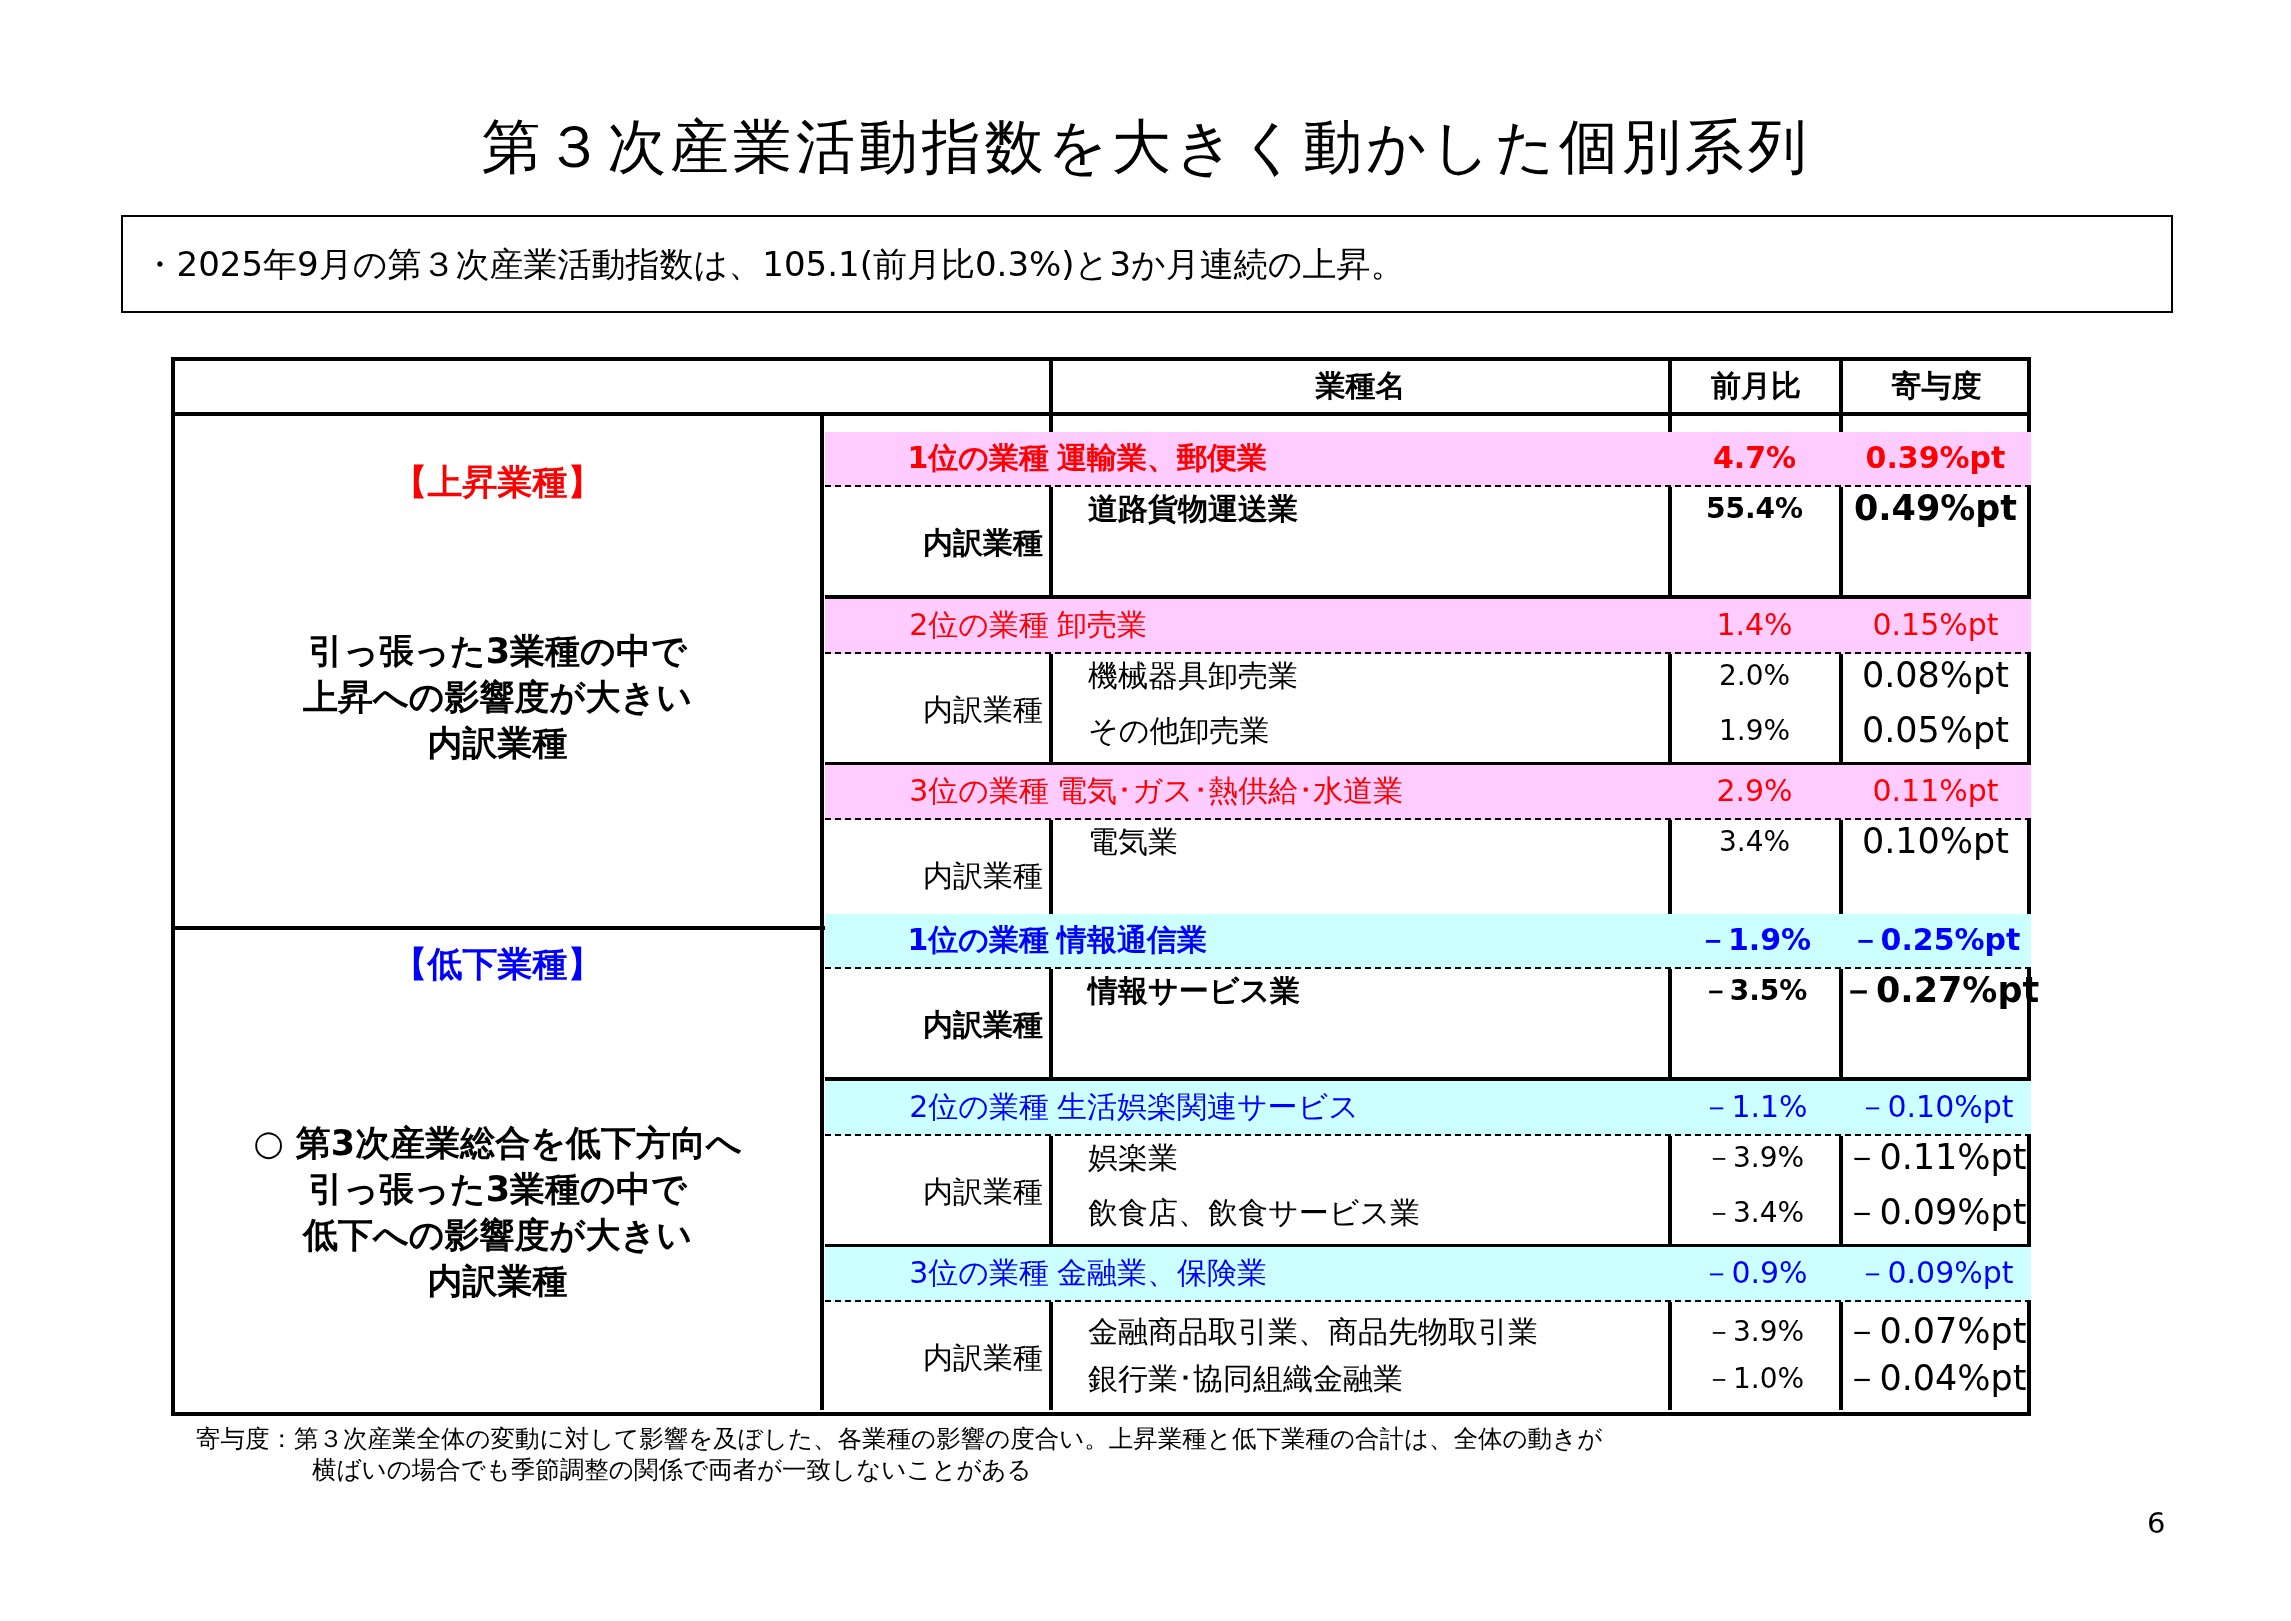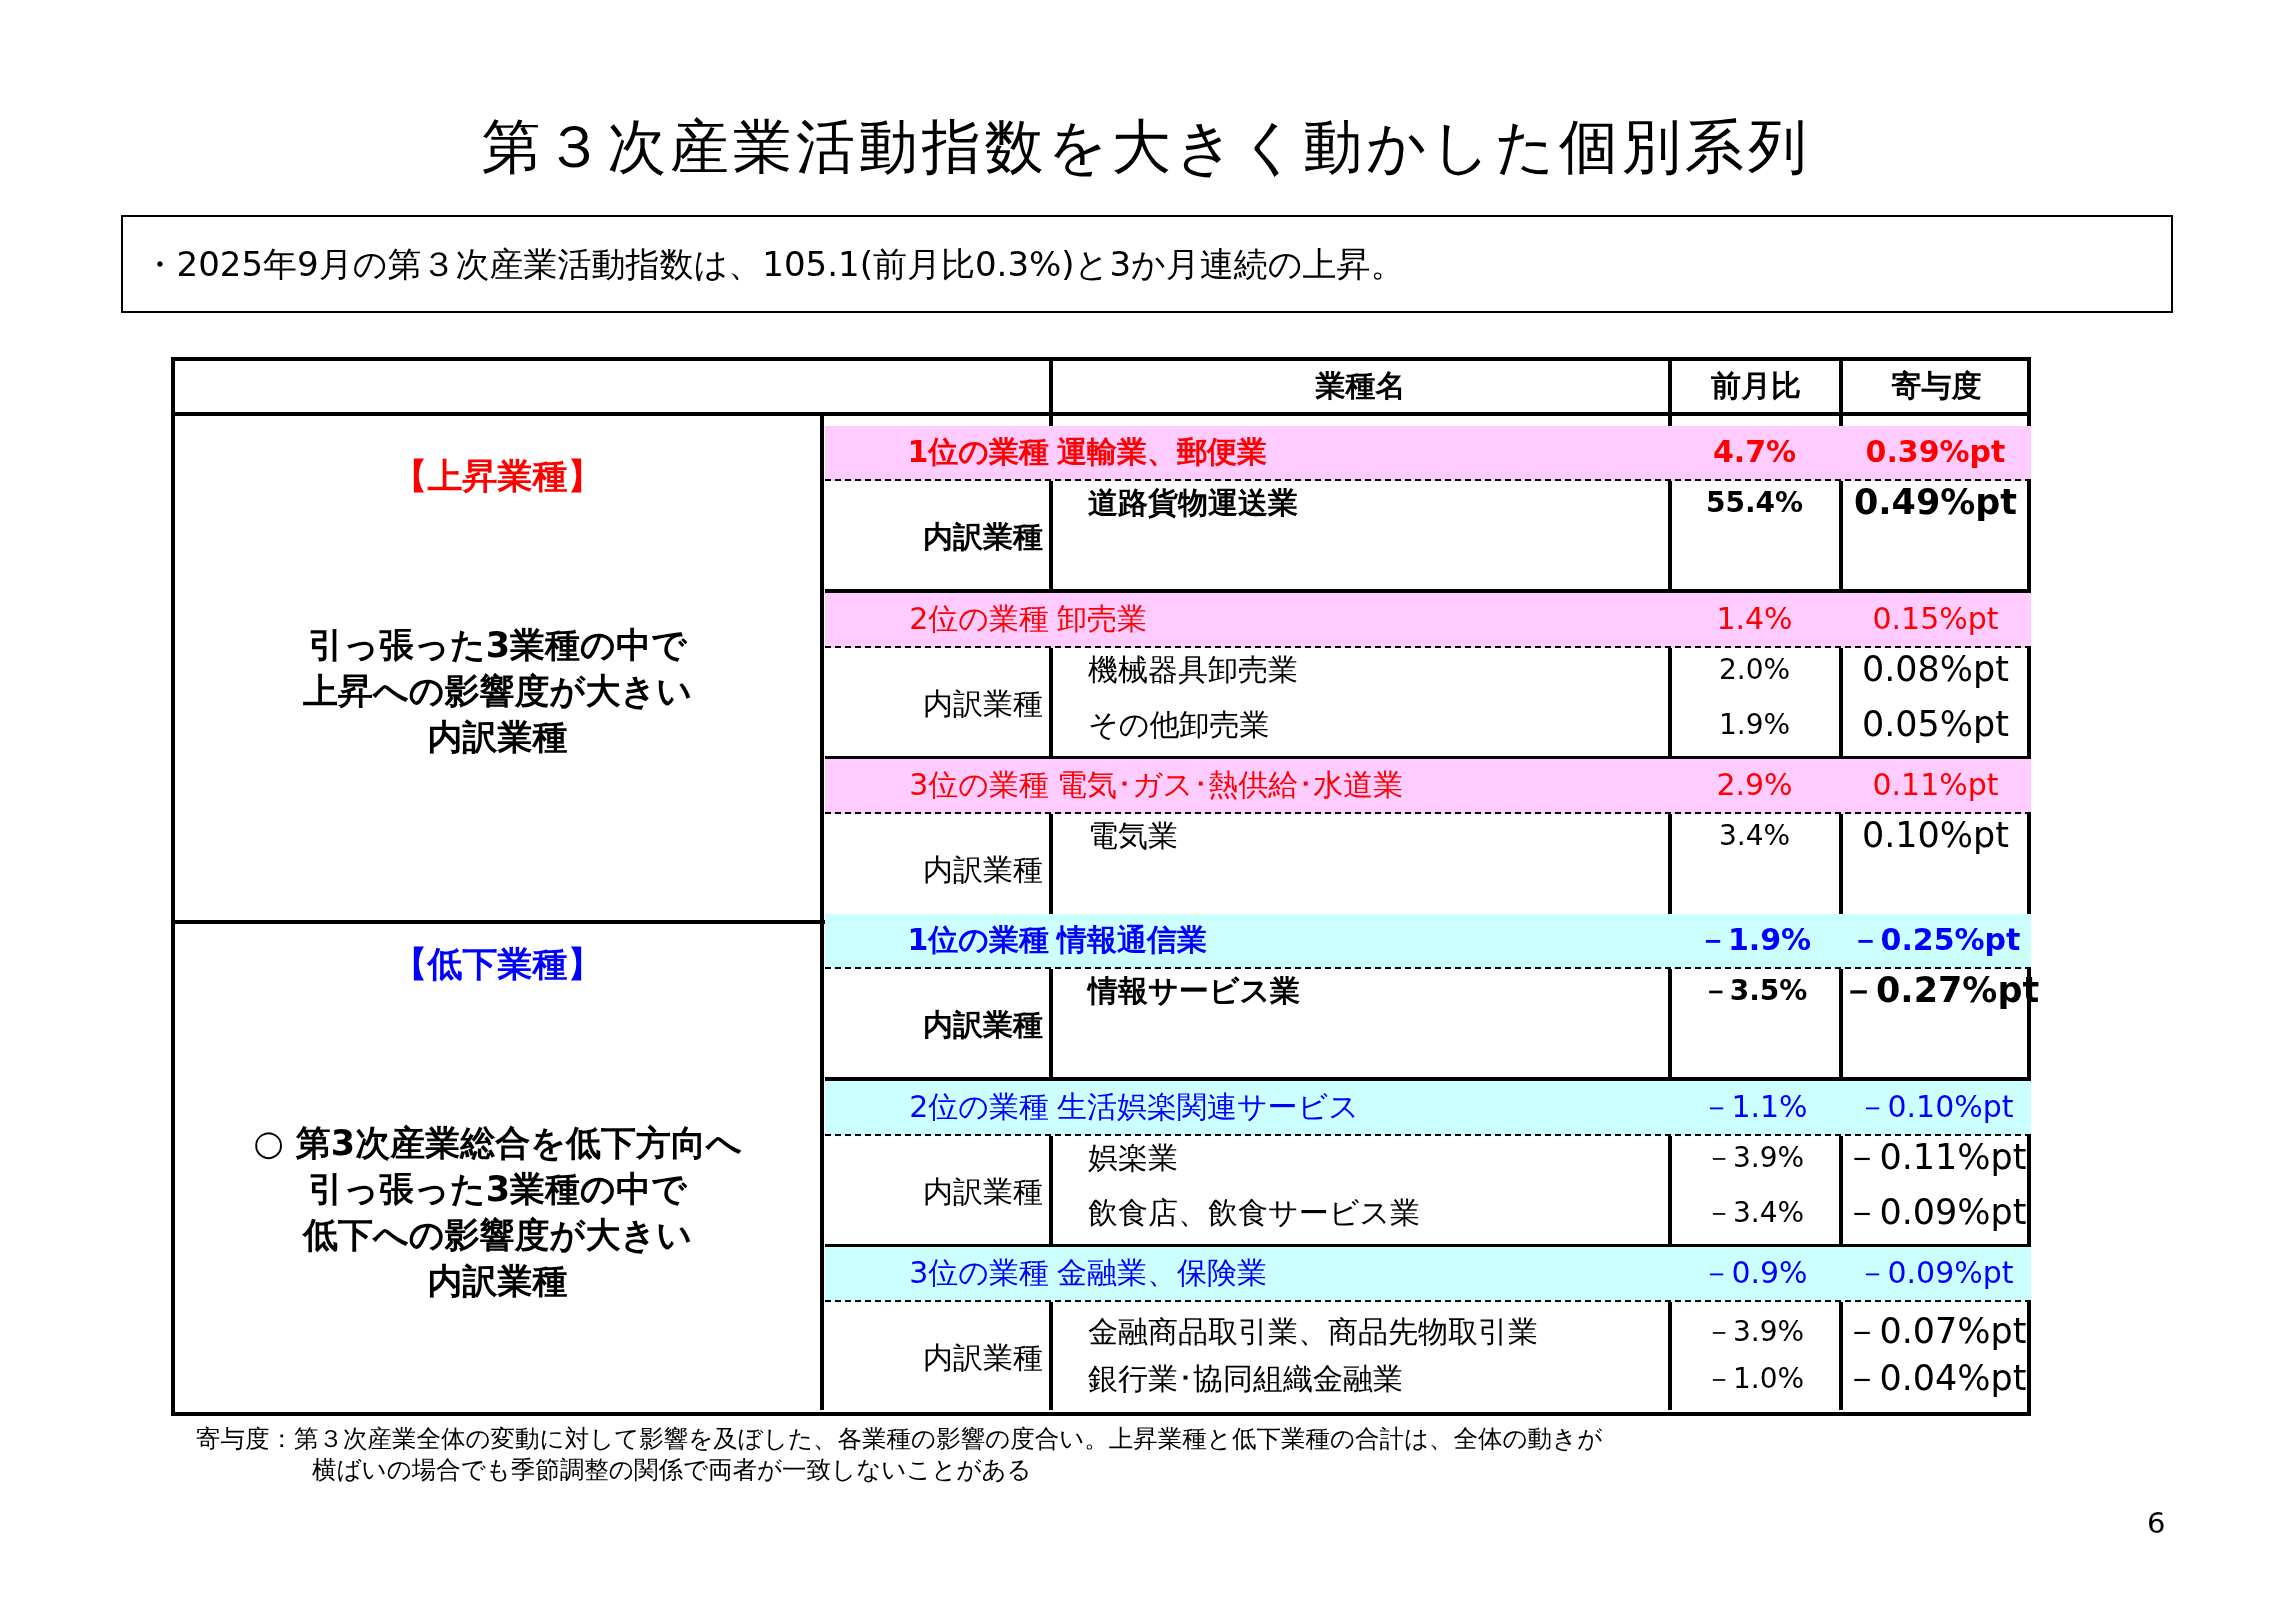--- a/index.html
+++ b/index.html
@@ -11,21 +11,21 @@
              border: 2.9px solid #000; box-sizing: content-box; }
   .summary-text { position: absolute; left: 19.6px; top: 25.5px; font-size: 34px; line-height: 43px;
                   white-space: nowrap; }
 
   .table { position: absolute; left: 171px; top: 357px; width: 1860px; height: 1059px;
            border: 4.9px solid #000; box-sizing: border-box; }
   .hrow { position: absolute; left: 0; top: 0; width: 100%; height: 55px; border-bottom: 4.9px solid #000; box-sizing: border-box; }
   .hcell { position: absolute; top: 0; height: 50px; line-height: 50px; font-size: 30px; font-weight: bold; text-align: center; }
   .vline { position: absolute; width: 3.9px; background: #000; }
   .section { position: absolute; left: 0; width: 100%; box-sizing: border-box; }
-  .section.rise { top: 65px; height: 498px; border-bottom: 4.9px solid #000; }
+  .section.rise { top: 71px; height: 498px; border-bottom: 4.9px solid #000; }
   .section.fall { top: 553px; height: 496px; }
   .panel { position: absolute; left: 0; top: 0; width: 645px; height: 100%; }
   .panel-label { position: absolute; left: 0; width: 645px; top: 29px; text-align: center;
                  font-size: 35px; font-weight: bold; line-height: 43px; }
   .panel-desc { position: absolute; left: 0; width: 645px; top: 196px; text-align: center;
                 font-size: 35px; font-weight: bold; line-height: 46px; }
   .panel-desc div { white-space: nowrap; }
   .block { position: absolute; left: 650px; width: 1206px; height: 167px; }
   .block .top { position: absolute; left: 0; top: 0; width: 100%; height: 55px;
                 border-bottom: 2.9px dashed #000; box-sizing: border-box; }

